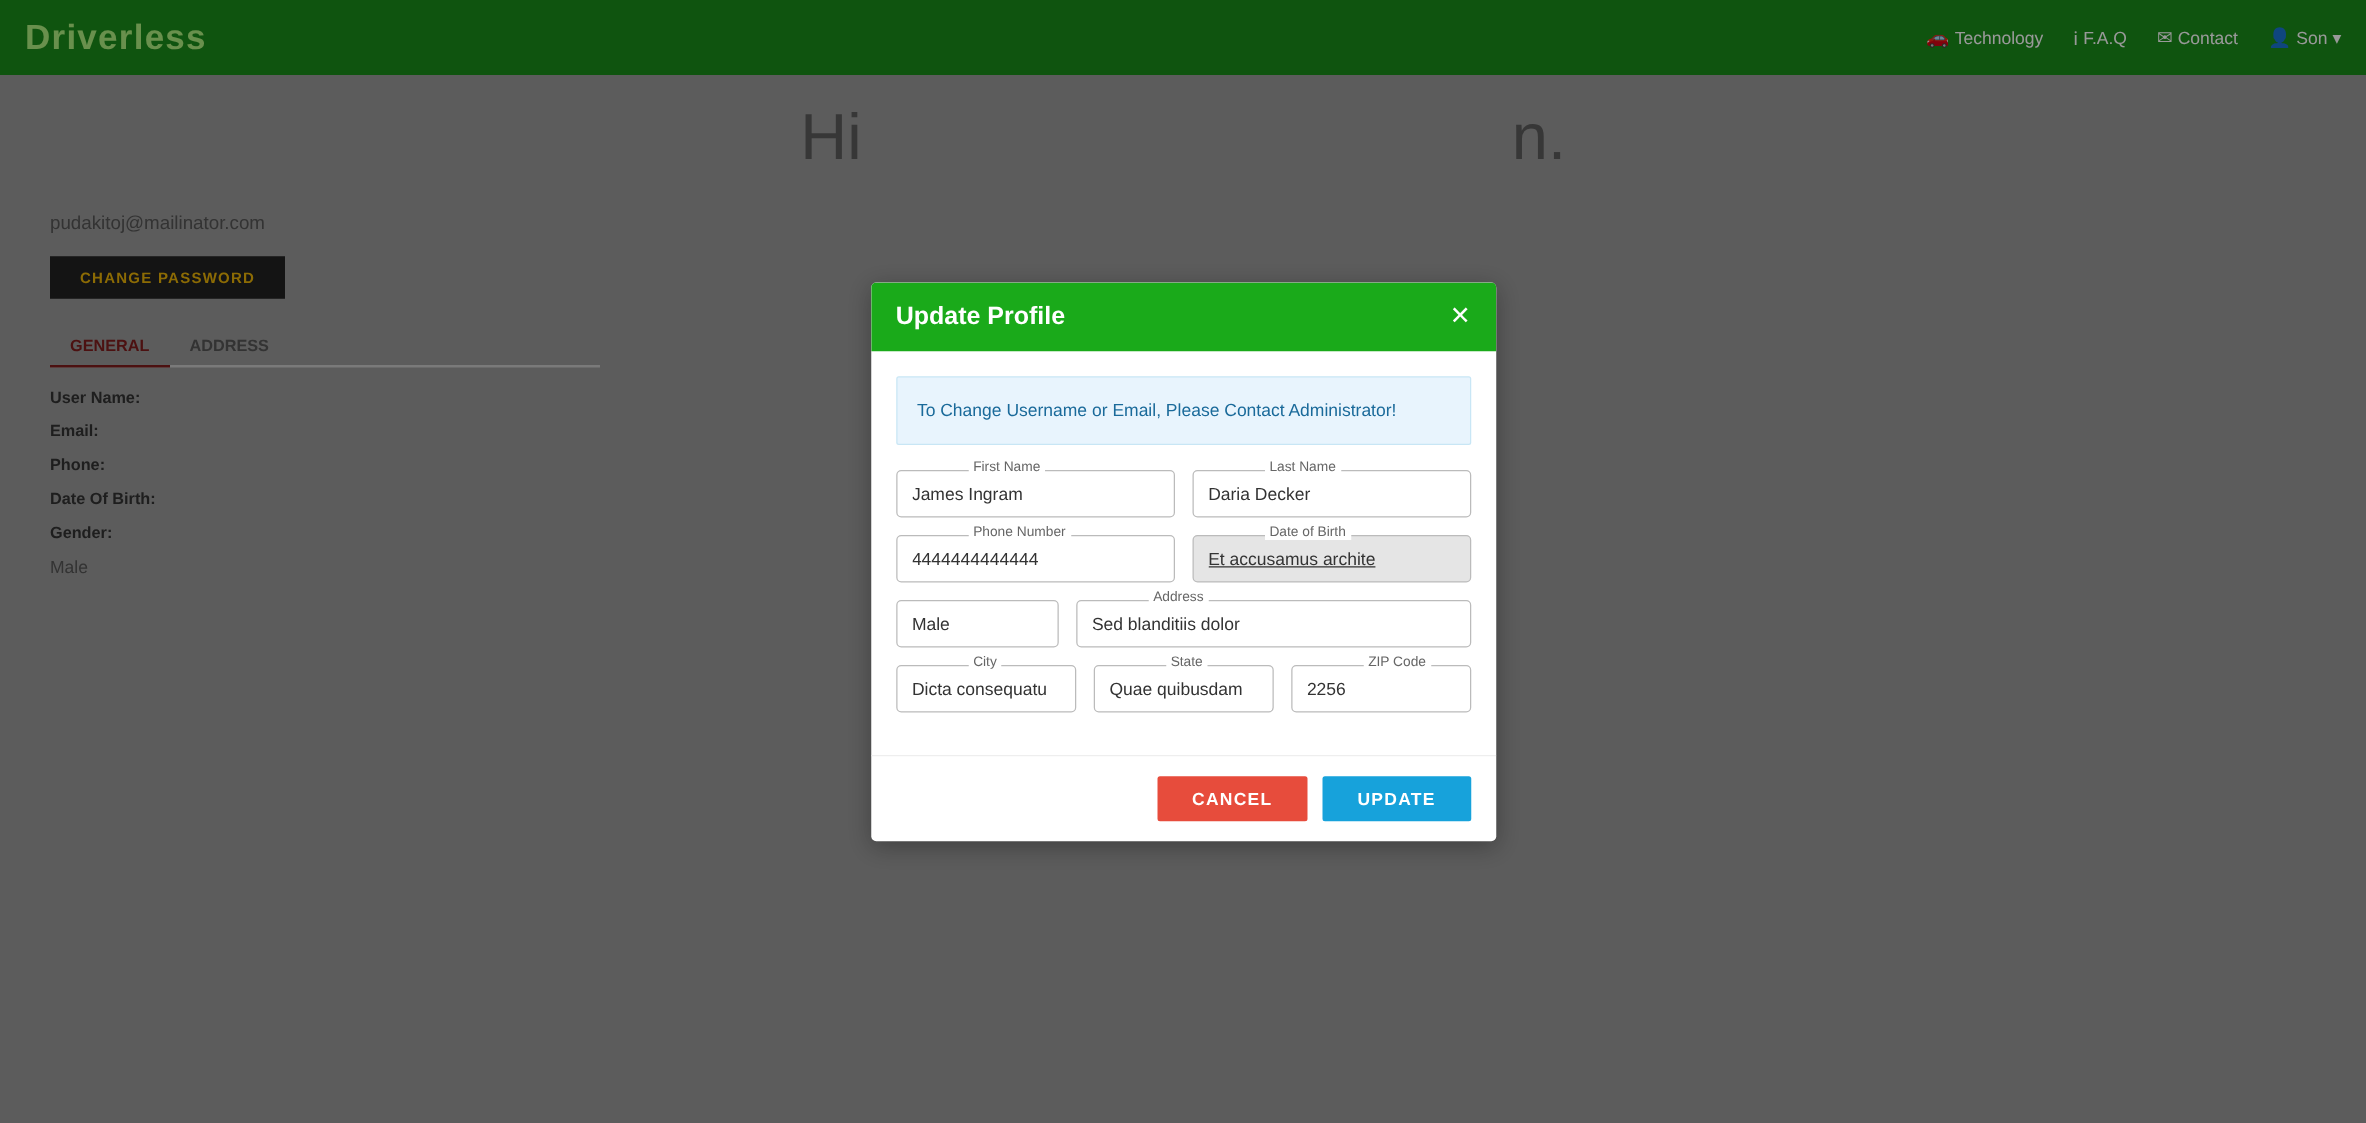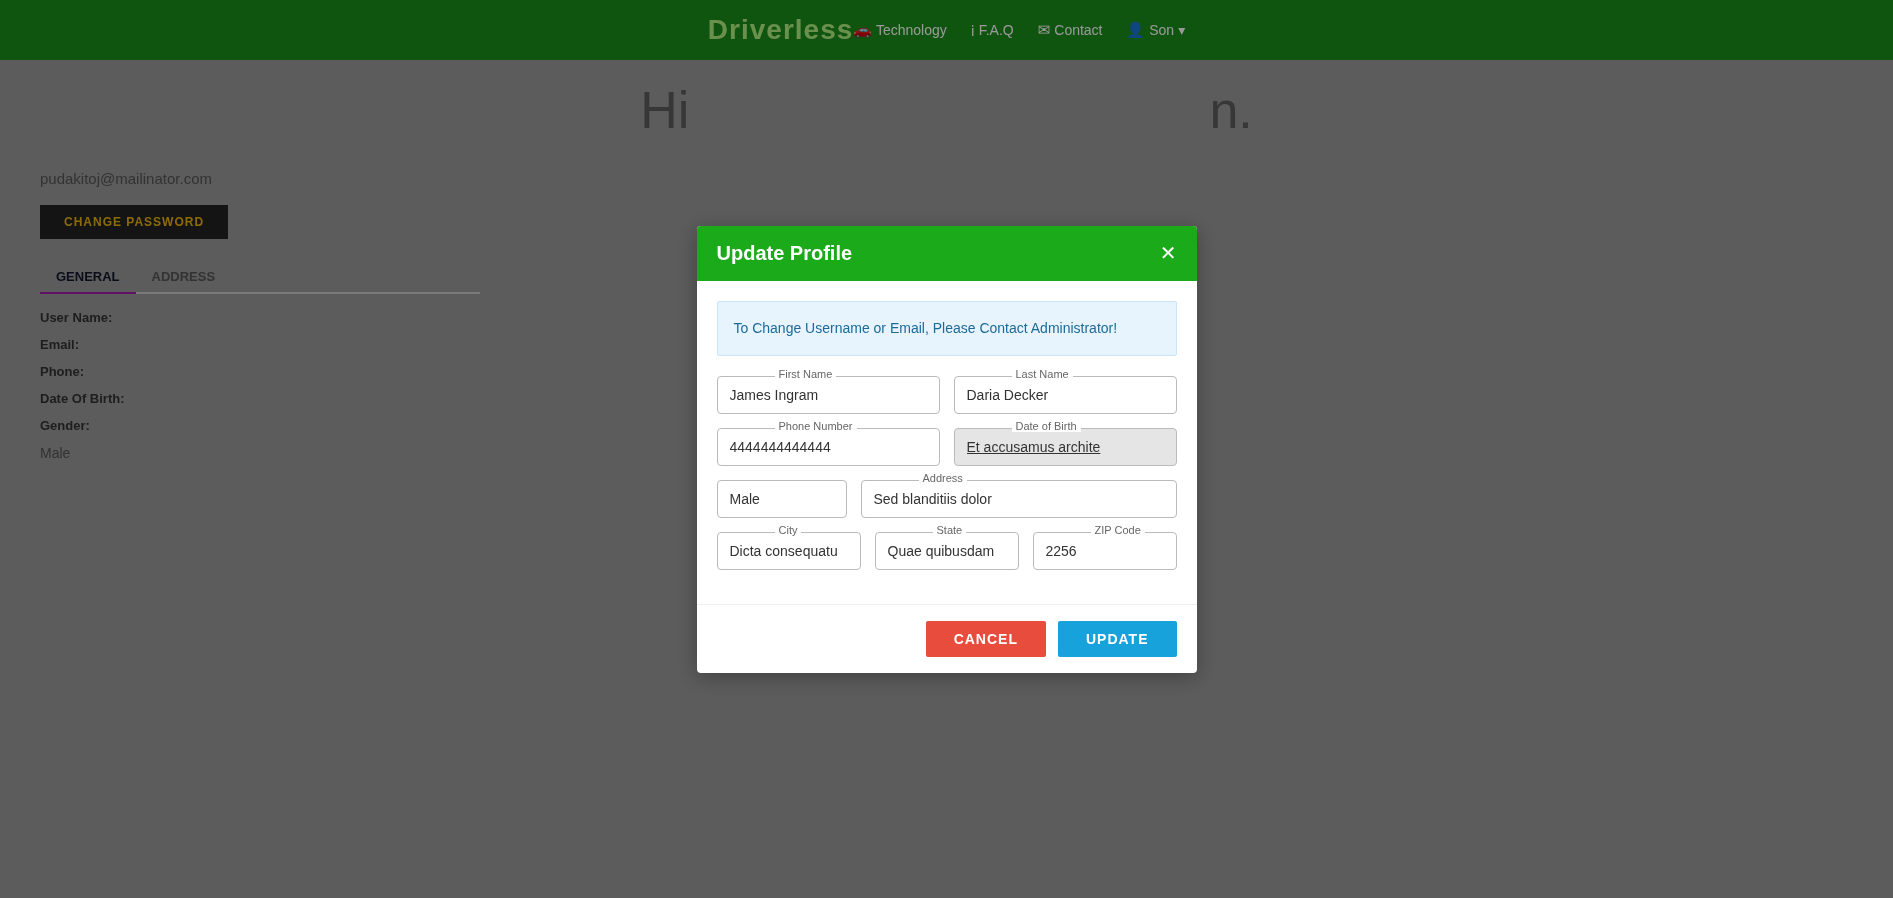--- a/index.html
+++ b/index.html
@@ -4,21 +4,21 @@
   <style>
     * { box-sizing: border-box; margin: 0; padding: 0; }
     body { font-family: Arial, sans-serif; background: #888; min-height: 898px; overflow-x: hidden; }
 
     
     .navbar {
       background: #1a8c1a;
       height: 60px;
       display: flex;
       align-items: center;
-      justify-content: center;
+      justify-content: space-between;
       padding: 0 20px;
       position: relative;
       z-index: 10;
     }
     .navbar-brand {
       font-size: 28px;
       font-weight: bold;
       color: #b0f080;
       font-family: 'Arial Black', sans-serif;
       letter-spacing: 1px;
@@ -87,22 +87,22 @@
       margin-bottom: 16px;
     }
     .tab {
       padding: 8px 16px;
       font-size: 13px;
       font-weight: bold;
       cursor: pointer;
       color: #555;
     }
     .tab.active {
-      color: #0f172a;
-      border-bottom: 2px solid #a21caf;
+      color: #7f1d1d;
+      border-bottom: 2px solid #7f1d1d;
       margin-bottom: -2px;
     }
     .profile-fields { padding: 0; }
     .field-row { display: flex; gap: 0; margin-bottom: 12px; align-items: flex-end; }
     .field-label { font-weight: bold; font-size: 13px; color: #333; min-width: 110px; }
     .field-value { font-size: 13px; color: #333; }
     .gender-val { color: #555; font-size: 14px; margin-top: 8px; }
 
     
     .modal-overlay {

